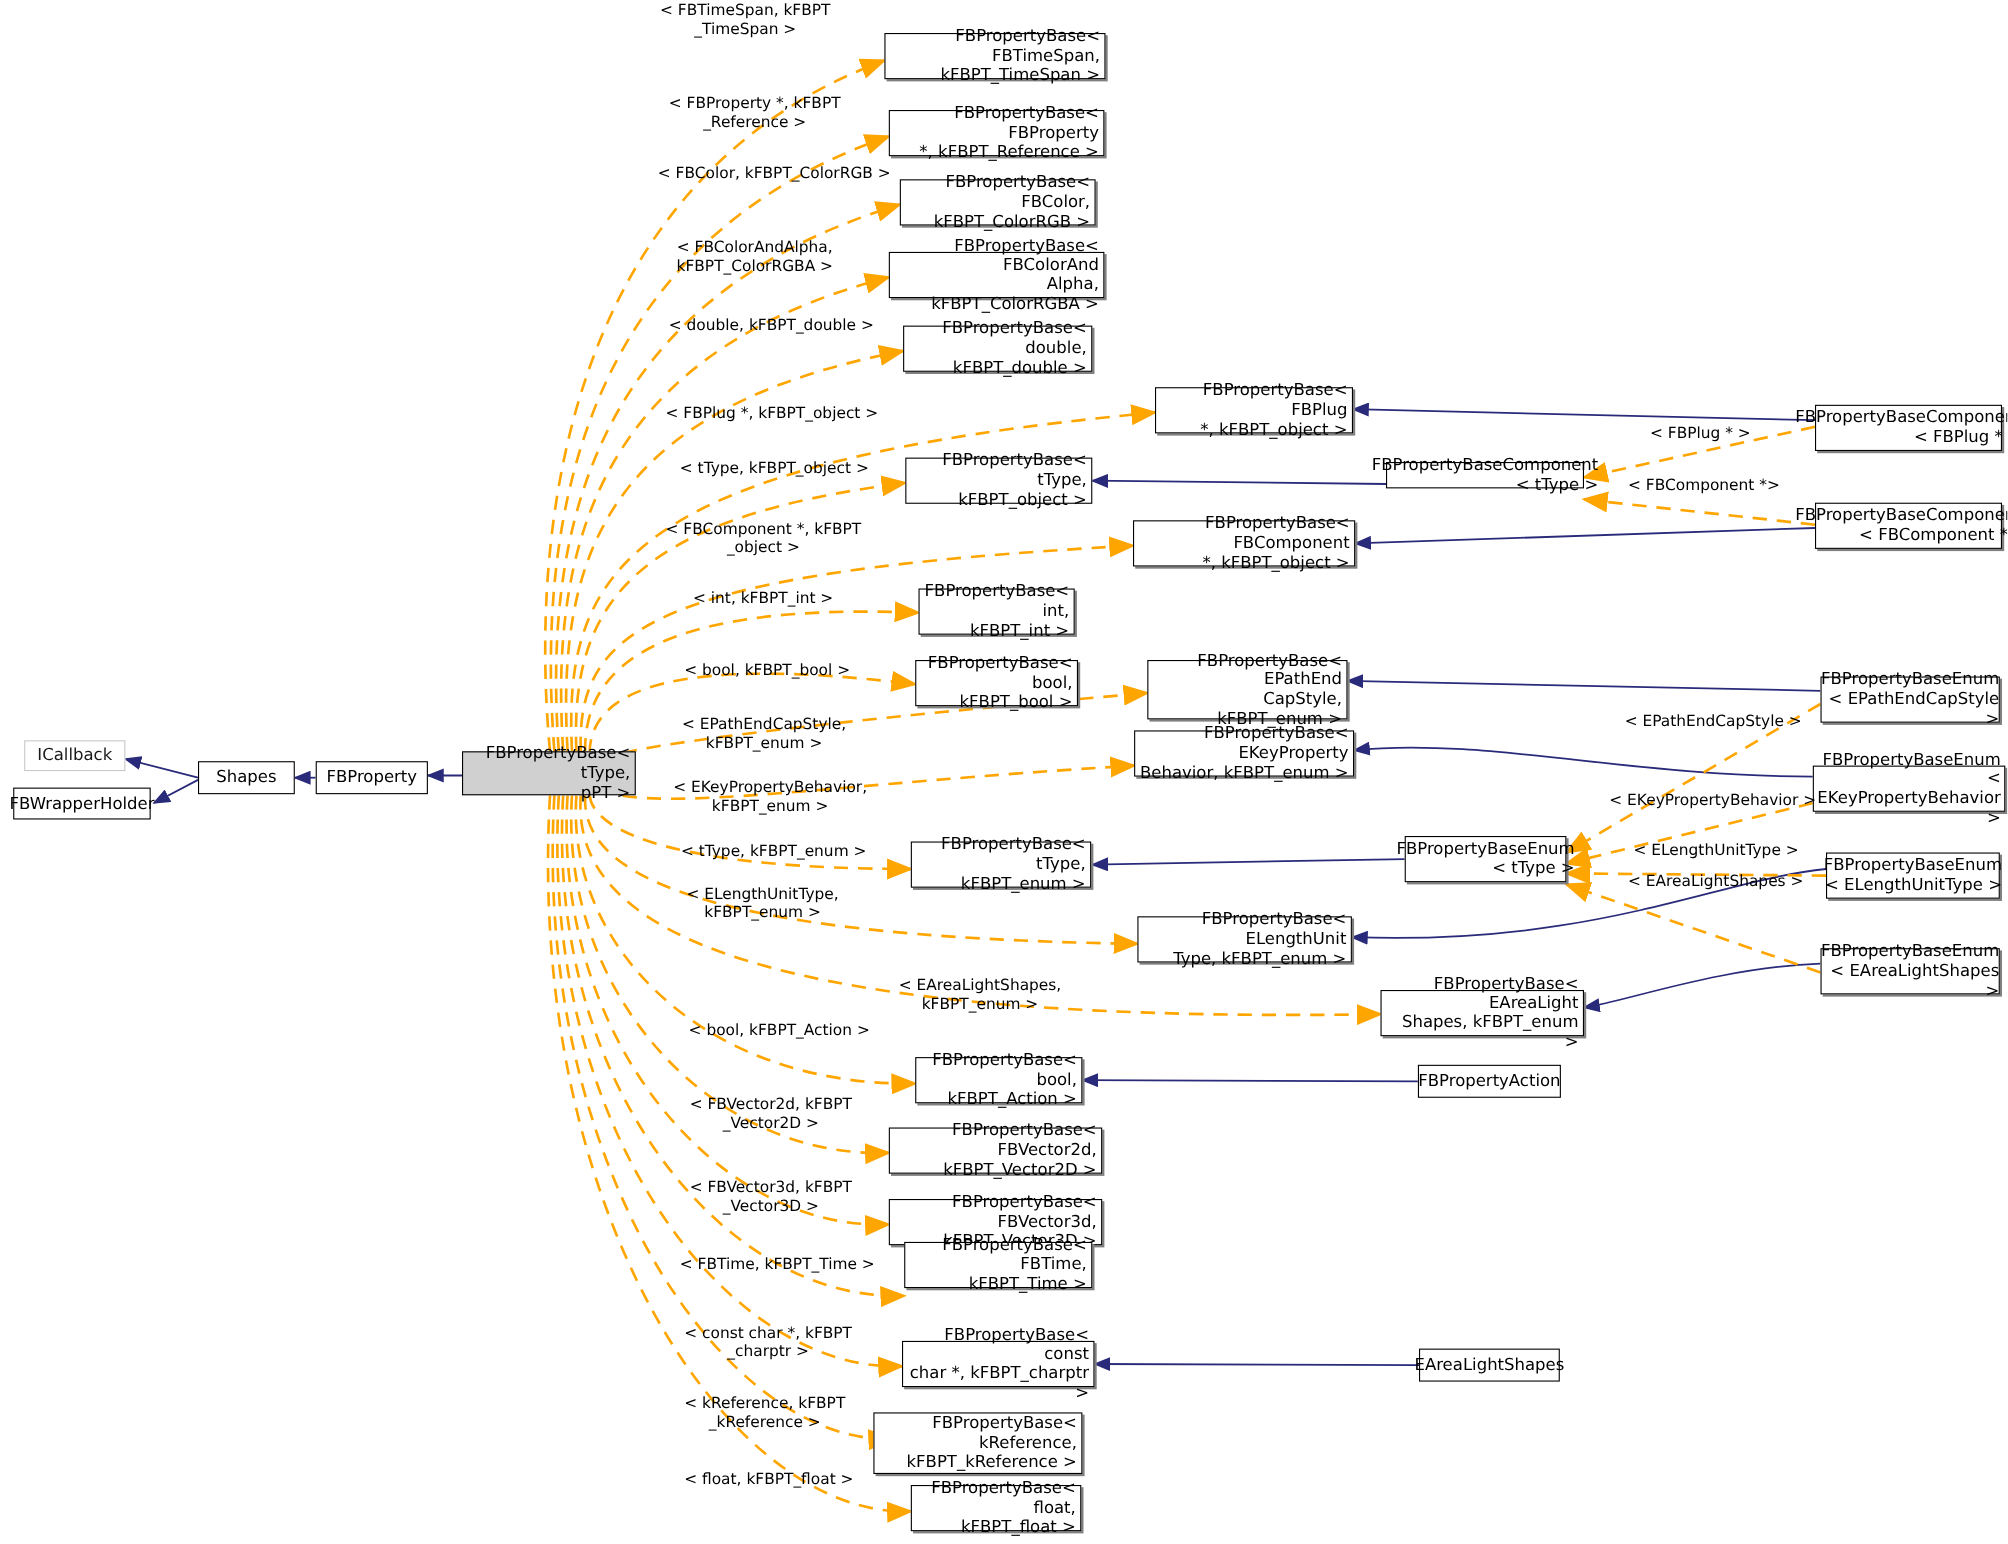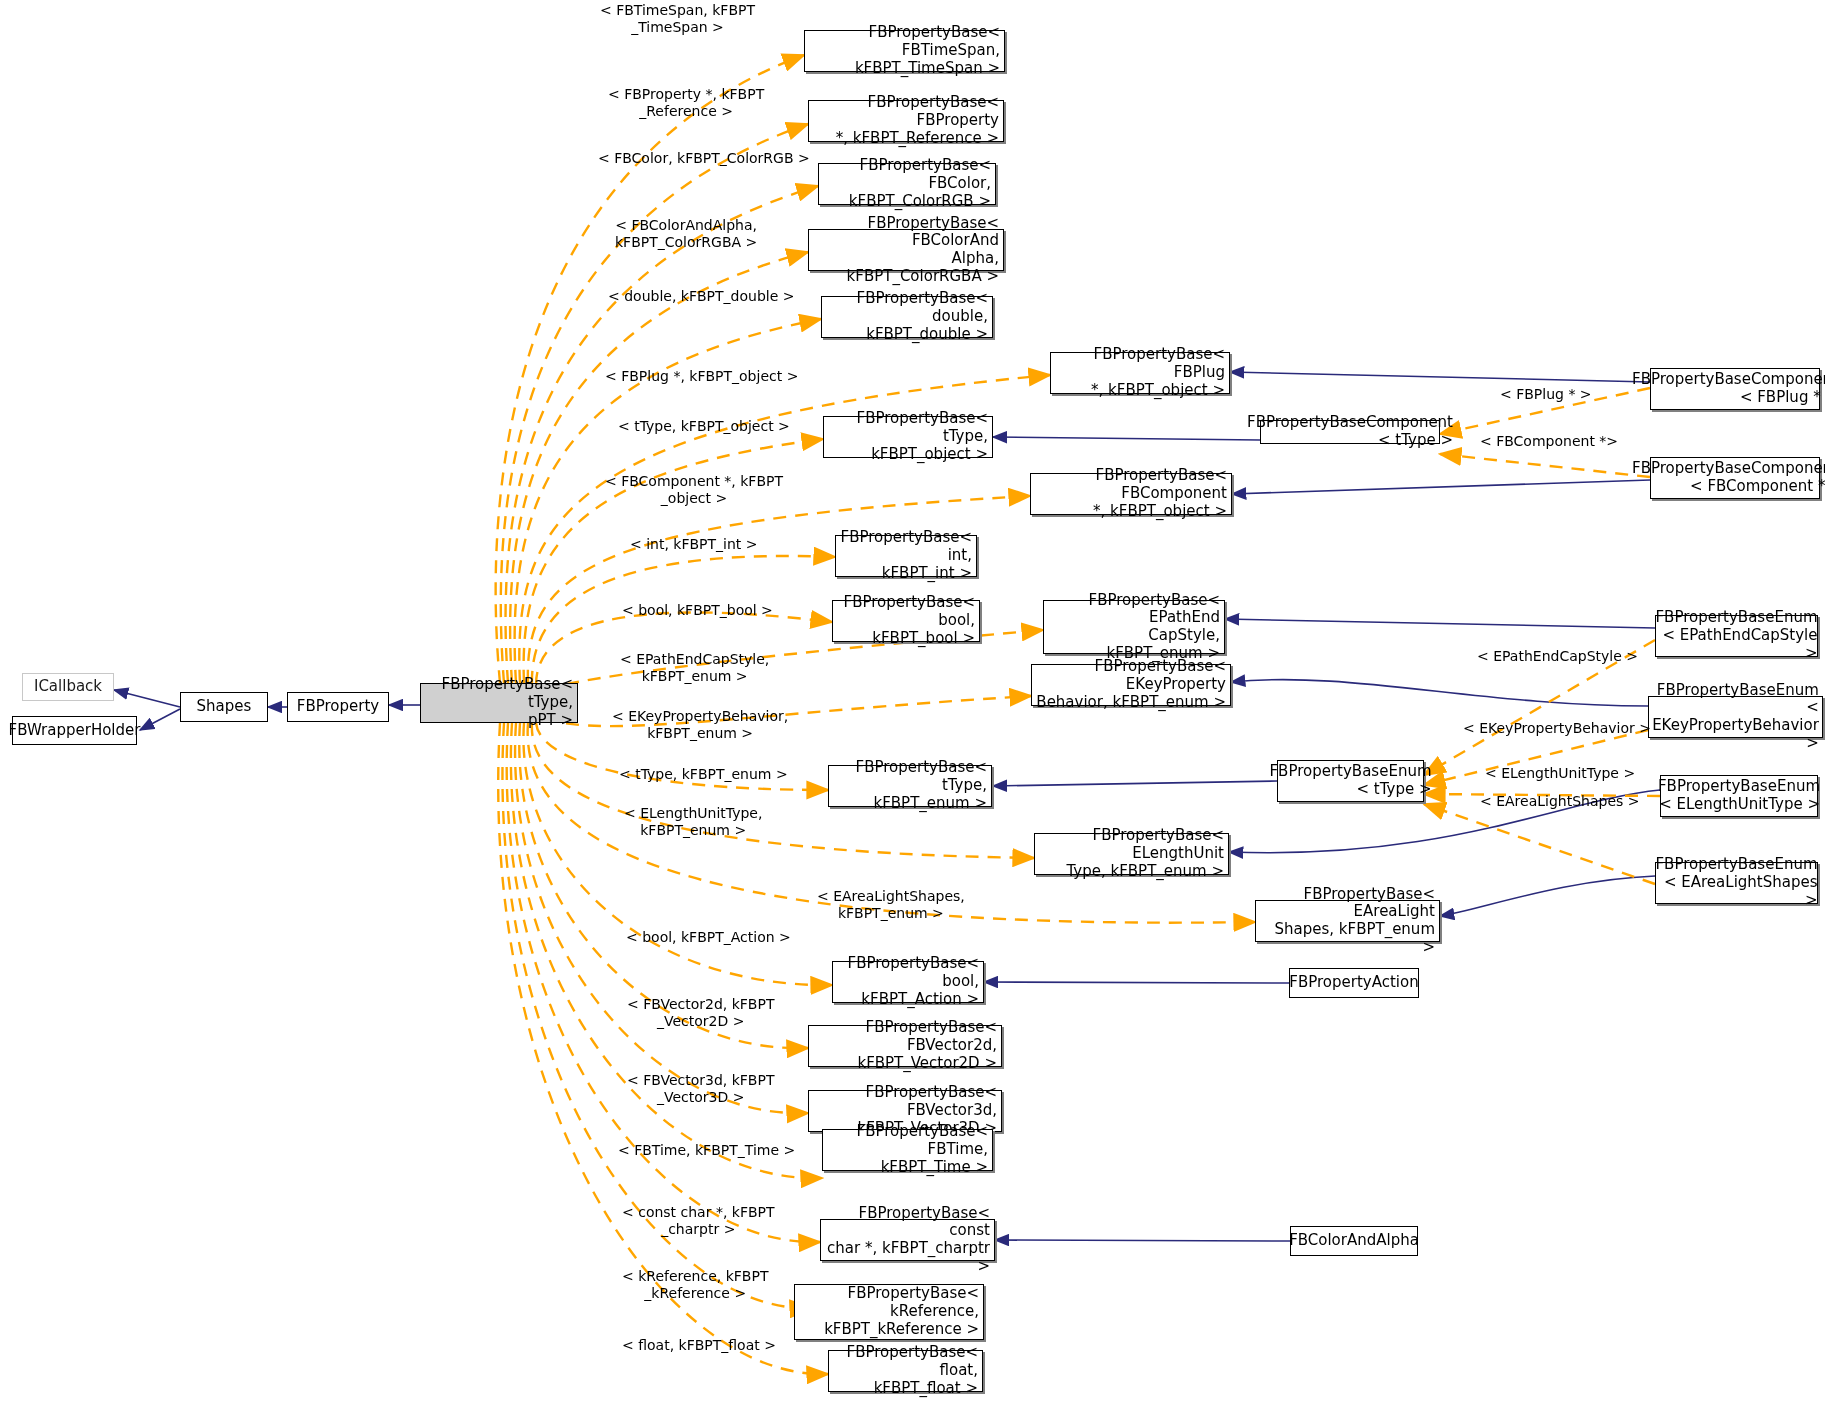--- a/index.html
+++ b/index.html
@@ -163,21 +163,21 @@
 &lt; tType &gt;</div>
       <div class="node shadow" style="left: 1655px; top: 615px; width: 163px; height: 42px;">FBPropertyBaseEnum
 &lt; EPathEndCapStyle &gt;</div>
       <div class="node shadow" style="left: 1648px; top: 696px; width: 175px; height: 42px;">FBPropertyBaseEnum
 &lt; EKeyPropertyBehavior &gt;</div>
       <div class="node shadow" style="left: 1660px; top: 775px; width: 158px; height: 42px;">FBPropertyBaseEnum
 &lt; ELengthUnitType &gt;</div>
       <div class="node shadow" style="left: 1655px; top: 862px; width: 163px; height: 42px;">FBPropertyBaseEnum
 &lt; EAreaLightShapes &gt;</div>
       <div class="node " style="left: 1289px; top: 968px; width: 130px; height: 30px;">FBPropertyAction</div>
-      <div class="node " style="left: 1290px; top: 1226px; width: 128px; height: 30px;">FBColorAndAlpha</div>
+      <div class="node " style="left: 1290px; top: 1226px; width: 128px; height: 30px;">EAreaLightShapes</div>
     </div>
   <div id="labels">
       <div class="edge-label" style="left: 600px; top: 2px;">&lt; FBTimeSpan, kFBPT
 _TimeSpan &gt;</div>
       <div class="edge-label" style="left: 608px; top: 86px;">&lt; FBProperty *, kFBPT
 _Reference &gt;</div>
       <div class="edge-label" style="left: 598px; top: 150px;">&lt; FBColor, kFBPT_ColorRGB &gt;</div>
       <div class="edge-label" style="left: 615px; top: 217px;">&lt; FBColorAndAlpha,
 kFBPT_ColorRGBA &gt;</div>
       <div class="edge-label" style="left: 608px; top: 288px;">&lt; double, kFBPT_double &gt;</div>

